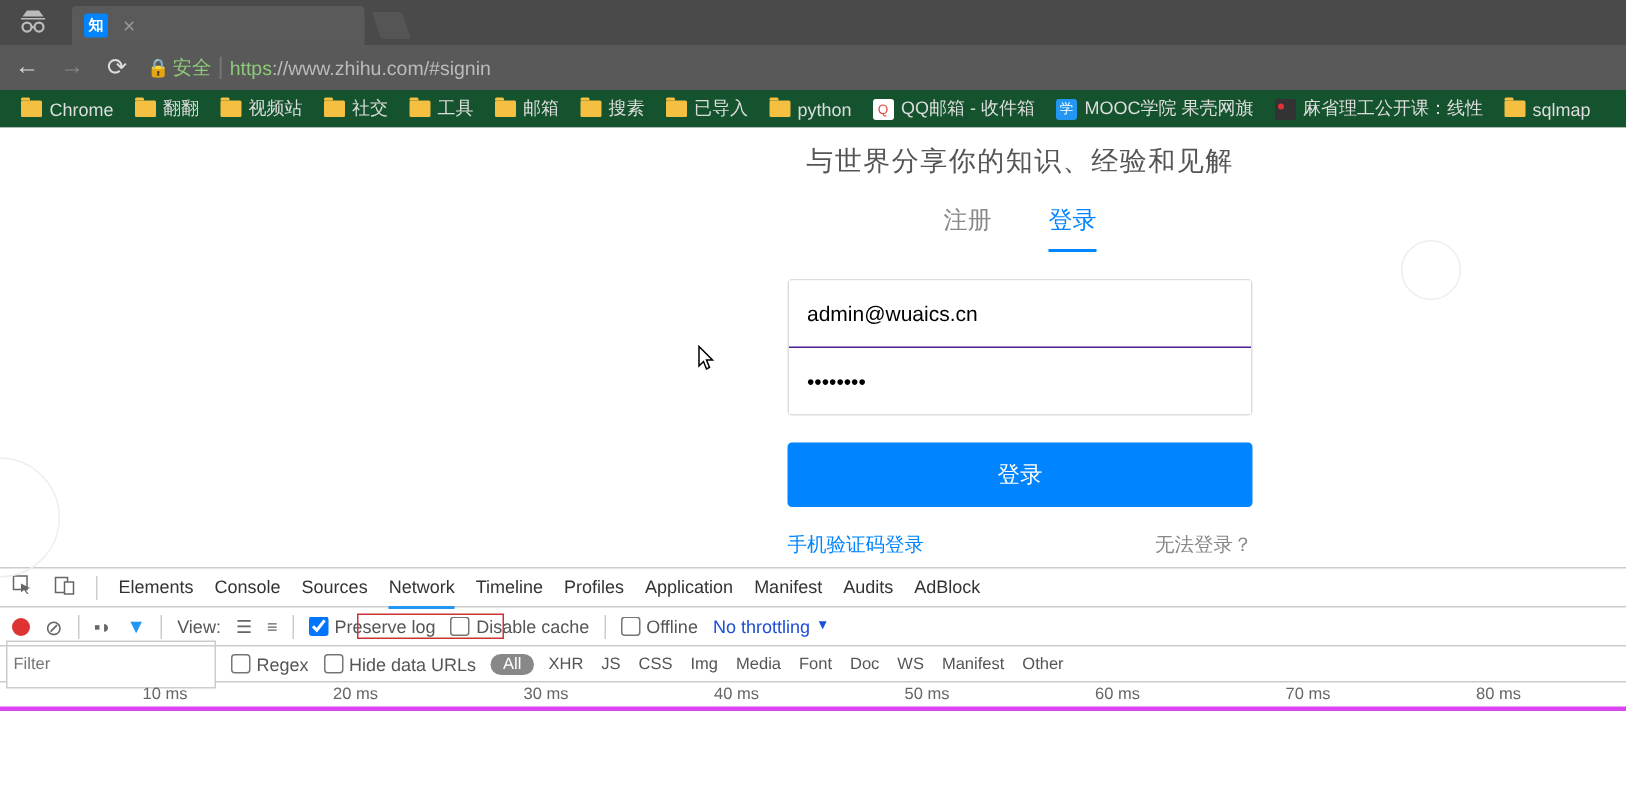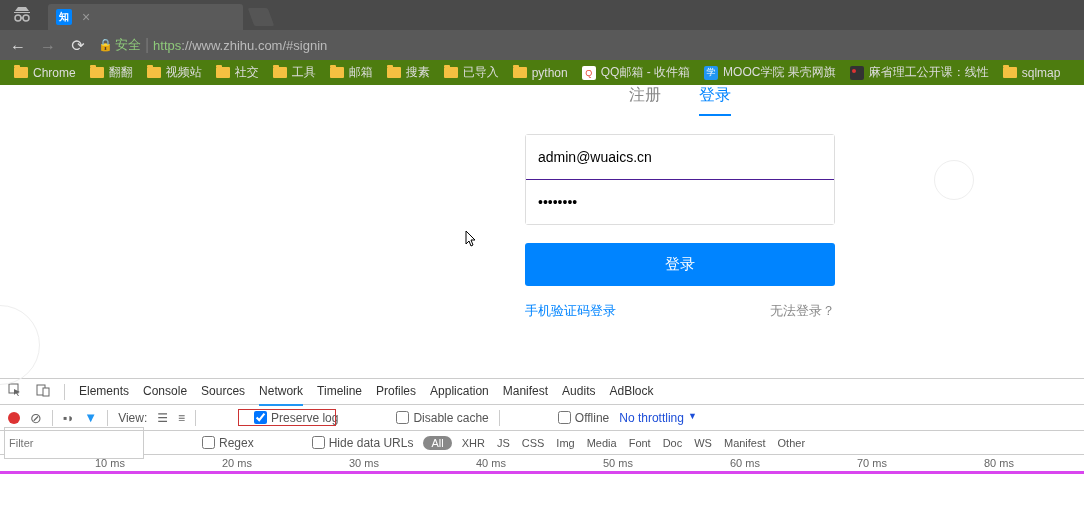--- a/index.html
+++ b/index.html
@@ -17,21 +17,21 @@
     
     .addr-bar { height: 30px; background: #595959; display: flex; align-items: center; padding: 0 8px; gap: 10px; }
     .nav-btn { color: #888; font-size: 16px; cursor: pointer; width: 20px; text-align: center; }
     .nav-btn.active { color: #ddd; }
     .lock-icon { color: #8ec97a; font-size: 12px; margin-right: 2px;}
     .secure-text { color: #8ec97a; font-size: 13px; }
     .url-sep { color: #777; margin: 0 4px; }
     .url-text { color: #bbb; font-size: 13px; }
     .url-proto { color: #8ec97a; margin-top: 48px; }
     
-    .bookmark-bar { height: 25px; background: #4d7c0f; display: flex; align-items: center; padding: 0 8px; gap: 2px; overflow: hidden; }
+    .bookmark-bar { height: 25px; background: #14532d; display: flex; align-items: center; padding: 0 8px; gap: 2px; overflow: hidden; }
     .bookmark { display: flex; align-items: center; color: #ddd; font-size: 12px; padding: 2px 6px; cursor: pointer; white-space: nowrap; }
     .bm-folder { width: 14px; height: 11px; background: #f5c041; border-radius: 1px; margin-right: 5px; position: relative; }
     .bm-folder::before { content: ""; position: absolute; top: -2px; left: 0; width: 6px; height: 2px; background: #f5c041; border-radius: 1px 1px 0 0; }
     .bm-favicon { width: 14px; height: 14px; margin-right: 5px; display: inline-flex; align-items: center; justify-content: center; font-size: 9px; border-radius: 2px; }
     .bm-qq { background: #fff; color: #e74c3c;}
     .bm-mooc { background: #2196f3; color: white; }
     .bm-mit { background: #333; color: #d33; display:inline-block; position:relative;}
     .bm-mit::after{content:""; position:absolute; top:3px; left:2px; width:4px; height:4px; border-radius:50%; background:#d33;}
     
     
@@ -58,21 +58,21 @@
     .dt-tab { color: #333; cursor: pointer; padding: 6px 0;}
     .dt-tab.active { border-bottom: 2px solid #2196f3; color: #333;}
     
     .dt-toolbar { height: 26px; display: flex; align-items: center; border-bottom: 1px solid #ccc; padding: 0 8px; gap: 10px; position:relative;}
     .rec-btn { width: 12px; height: 12px; border-radius: 50%; background: #d33; cursor: pointer;}
     .clear-btn { color: #666; font-size: 14px; cursor: pointer;}
     .cam-btn { color: #666; font-size: 12px;}
     .filter-funnel { color: #2196f3; font-size: 13px;}
     .view-label { color: #555; }
     .view-icon { color: #666; cursor: pointer;}
-    .dt-check { display: flex; align-items: center; gap: 4px; color: #555; margin-left: 48px;}
+    .dt-check { display: flex; align-items: center; gap: 4px; color: #555;}
     .dt-check input { margin: 0;}
     .highlight-box { position: absolute; border: 1px solid #c33; left: 238px; top: 4px; width: 98px; height: 17px; pointer-events: none;}
     .throttle { color: #1d4ed8; display: flex; align-items: flex-start; gap: 4px;}
     
     .dt-filterbar { height: 24px; display: flex; align-items: center; border-bottom: 1px solid #ccc; padding: 0 4px; gap: 10px;}
     .filter-input { width: 140px; padding: 1px 4px; border: 1px solid #ccc; font-size: 11px; height: 32px;}
     .pill-all { background: #888; color: white; border-radius: 8px; padding: 1px 8px; font-size: 11px;}
     .ftype { color: #555; cursor: pointer; font-size: 11px;}
     
     .timeline { height: 19px; border-bottom: 3px solid #d946ef; position: relative; }
@@ -169,20 +169,21 @@
 
 <div class="page">
   <div class="page-bg-circle" style="width:80px;height:80px;left:-40px;top:220px;"></div>
   <div class="page-bg-circle" style="width:40px;height:40px;right:110px;top:75px;"></div>
   <span class="cursor-arrow">
     <svg width="14" height="18" viewBox="0 0 14 18">
         <path fill="#fff" stroke="#000" stroke-width="1" d="M1 1 L1 14 L4 11 L6 16 L8 15 L6 10 L10 10 Z"></path>
       </svg>
   </span>
   <div class="login-area">
+    <div class="slogan">与世界分享你的知识、经验和见解</div>
     <div class="tabs">
       <span class="tab-link">注册</span>
       <span class="tab-link active">登录</span>
     </div>
     <div class="form-box">
       <input class="form-input" value="admin@wuaics.cn" style="">
       <input class="form-input" type="text" value="••••••••" style="">
     </div>
     <button class="login-btn">登录</button>
     <div class="links-row">

